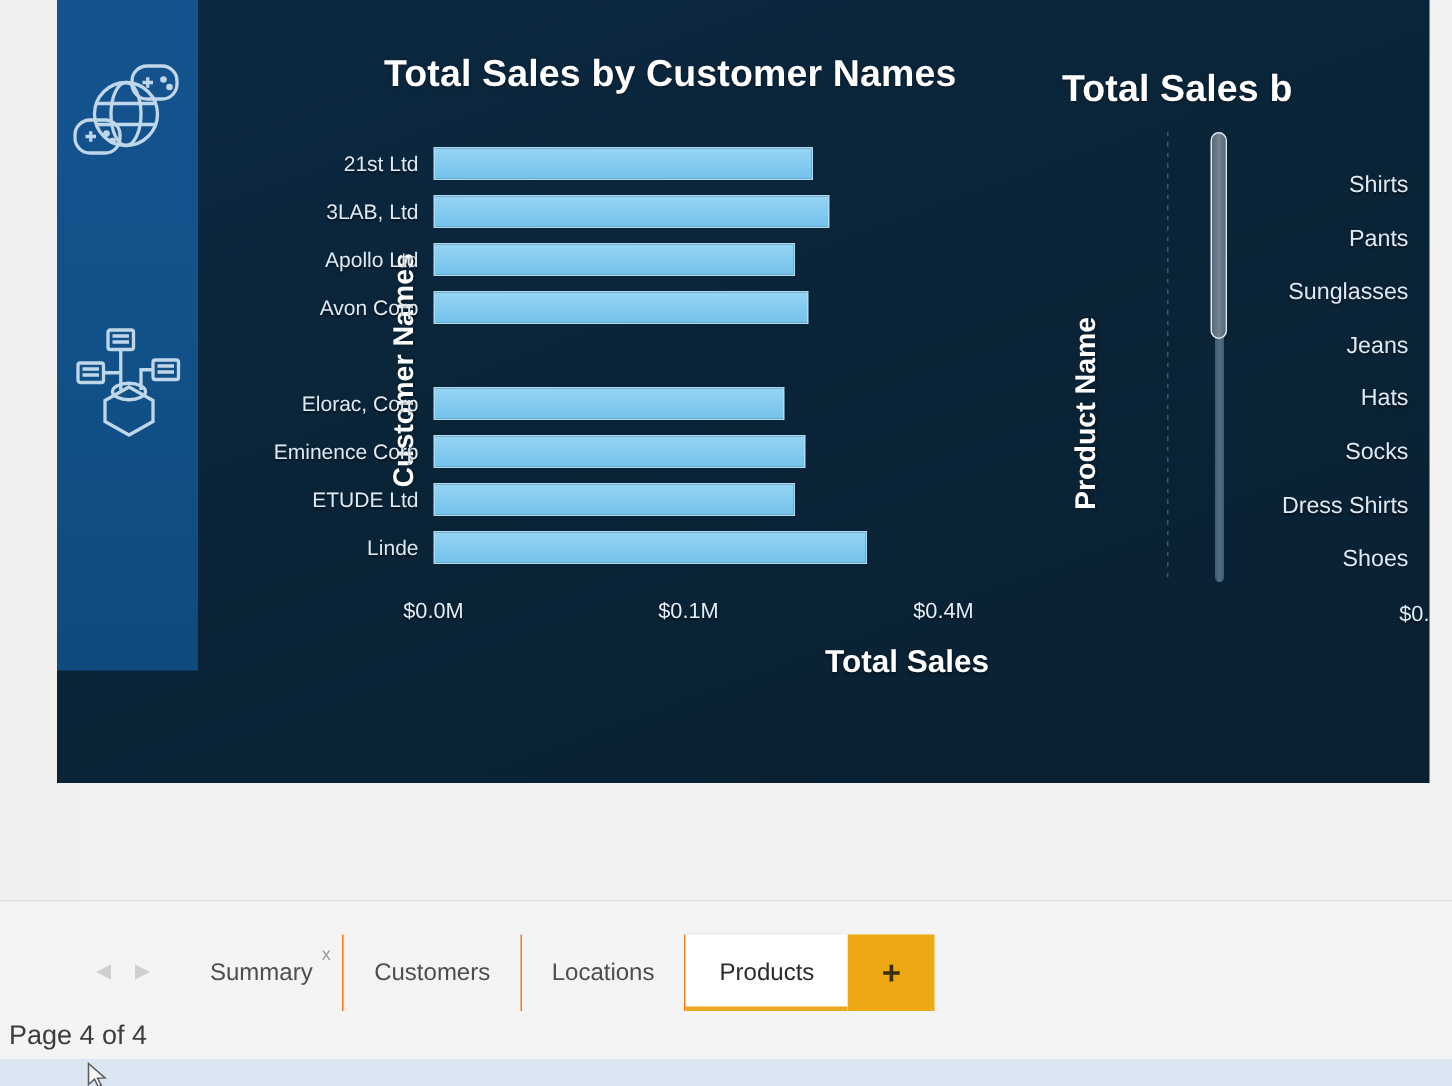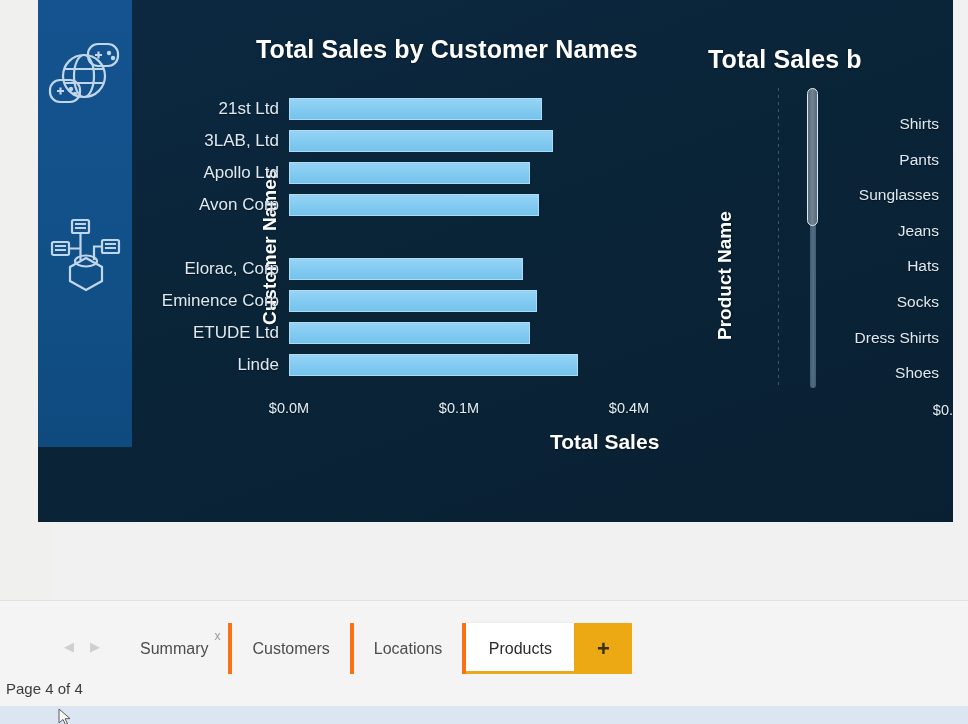--- a/index.html
+++ b/index.html
@@ -62,21 +62,21 @@
   #left-plot {
     position:absolute; left:104px; top:98px; width:340px; height:288px;
   }
   .cat-row {
     position:absolute; left:0; width:100%; height:22px;
     display:flex; align-items:center;
   }
   .cat-label {
     position:absolute; right:calc(100% + 10px); top:50%;
     transform:translateY(-50%);
-    color:#dfe9f2; font-size:17px; white-space:nowrap;
+    color:#dfe9f2; font-size:14px; white-space:nowrap;
     text-shadow:0 1px 1px rgba(0,0,0,.5);
   }
   .bar {
     position:absolute; left:0; top:0; height:100%;
     background:linear-gradient(180deg,#96d4f4 0%,#84cbf0 50%,#74c2ec 100%);
     border:1px solid #a9ddf7;
   }
 
   
   .xtick {
@@ -137,21 +137,21 @@
   .nav-arrow { color:#cfcfcf; font-size:13px; line-height:1; }
 
   #tabs {
     position:absolute; left:120px; top:22px; height:52px;
     display:flex; align-items:stretch;
   }
   .tab {
     position:relative; min-width:108px; padding:0 20px;
     display:flex; align-items:center; justify-content:center;
     font-size:16px; color:#4d4d4d;
-    border-right:4px solid #f97316;
+    border-right:1px solid #f97316;
     background:transparent;
   }
   .tab.active {
     background:#ffffff; color:#2b2b2b;
     border-right:none;
     box-shadow:0 -1px 2px rgba(0,0,0,.04);
   }
   .tab.active::after {
     content:""; position:absolute; left:0; right:0; bottom:0; height:4px;
     background:#e9a91a;
@@ -164,21 +164,21 @@
     background:#eda913; color:#3a2f05; font-size:22px; font-weight:bold;
     line-height:1;
   }
 
   
   #statusbar {
     position:absolute; left:0; top:674px; width:968px; height:50px;
     background:#f4f4f4;
   }
   #status-text {
-    position:absolute; left:6px; top:6px; font-size:15px; color:#3c3c3c;
+    position:absolute; left:6px; top:6px; font-size:18px; color:#3c3c3c;
   }
   #status-strip {
     position:absolute; left:0; top:32px; width:968px; height:18px;
     background:#dce6f2;
   }
   #cursor { position:absolute; left:58px; top:708px; width:14px; height:18px; }
 </style>
 </head>
 <body>
 

